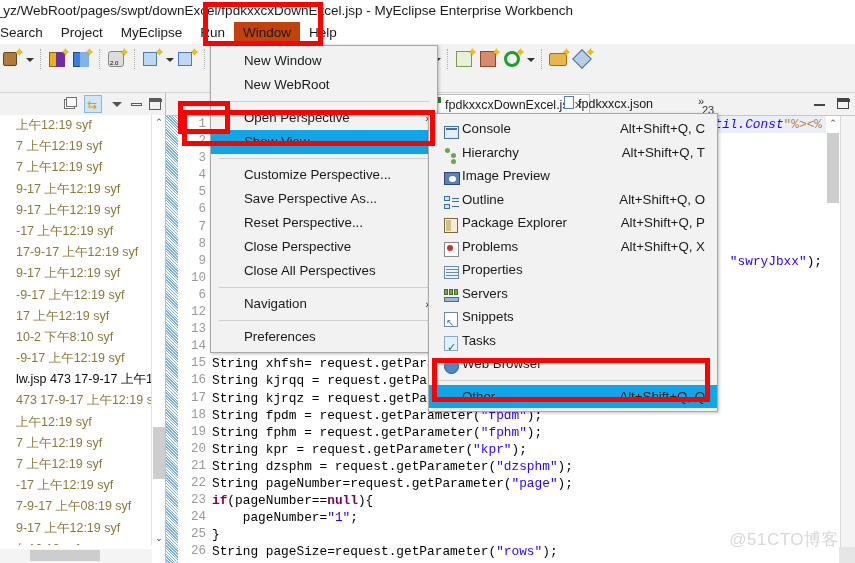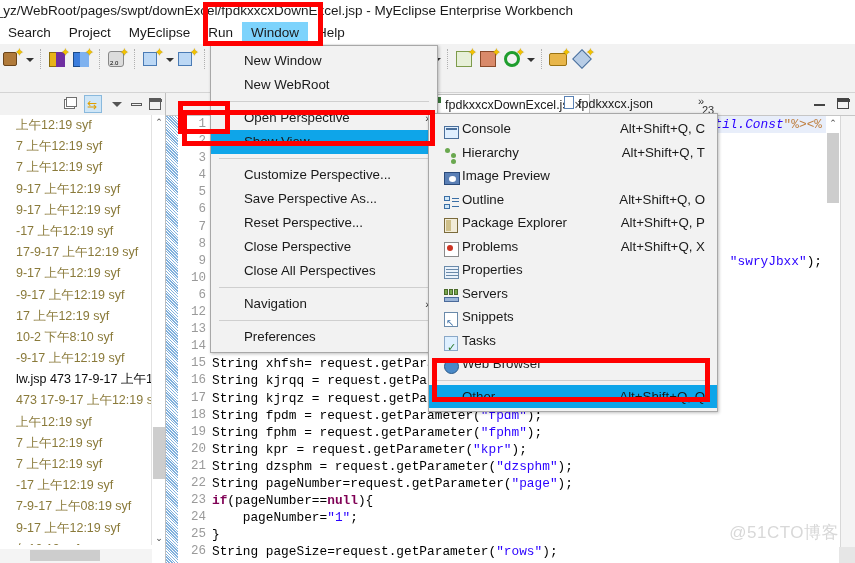--- a/index.html
+++ b/index.html
@@ -39,23 +39,23 @@
   }
   .menubar .mi {
     display: inline-block;
     font-size: 13.5px;
     color: #1a1a1a;
     line-height: 22px;
     padding: 0 9px;
     height: 22px;
     vertical-align: top;
   }
-  .menubar .mi.first { padding-left: 8px; }
+  .menubar .mi.first { padding-left: 0; }
   .menubar .mi.active {
-    background: #7dd3fc;
+    background: #c2410c;
   }
 
   
   .toolbar {
     position: absolute; left: 0; top: 44px; width: 855px; height: 49px;
     background: #f2f2f2;
     border-bottom: 1px solid #d4d4d4;
   }
   .tb-row { position: absolute; left: 0; top: 4px; height: 34px; white-space: nowrap; }
   .tb-ico {
@@ -294,21 +294,21 @@
   .mi-task::after{content:"\2713";position:absolute;left:2px;top:-1px;font-size:11px;color:#2a7a2a;}
   .mi-web { left:8px; top:3px; width:15px; height:15px; border-radius:50%; background:#4a8ac8; border:1px solid #2a5a8a; }
 
   
   .redbox {
     position:absolute; border:5px solid #f00; pointer-events:none;
   }
 
   
   .watermark {
-    position:absolute; right:16px; bottom:19px;
+    position:absolute; right:16px; bottom:12px;
     font-size:17px; color:#d8d8d8; letter-spacing:0.5px;
     font-family:"Liberation Sans", sans-serif;
   }
   .corner {
     position:absolute; right:0; bottom:0; width:16px; height:16px; background:#e6e6e6;
   }
 </style>
 </head>
 <body>
 

